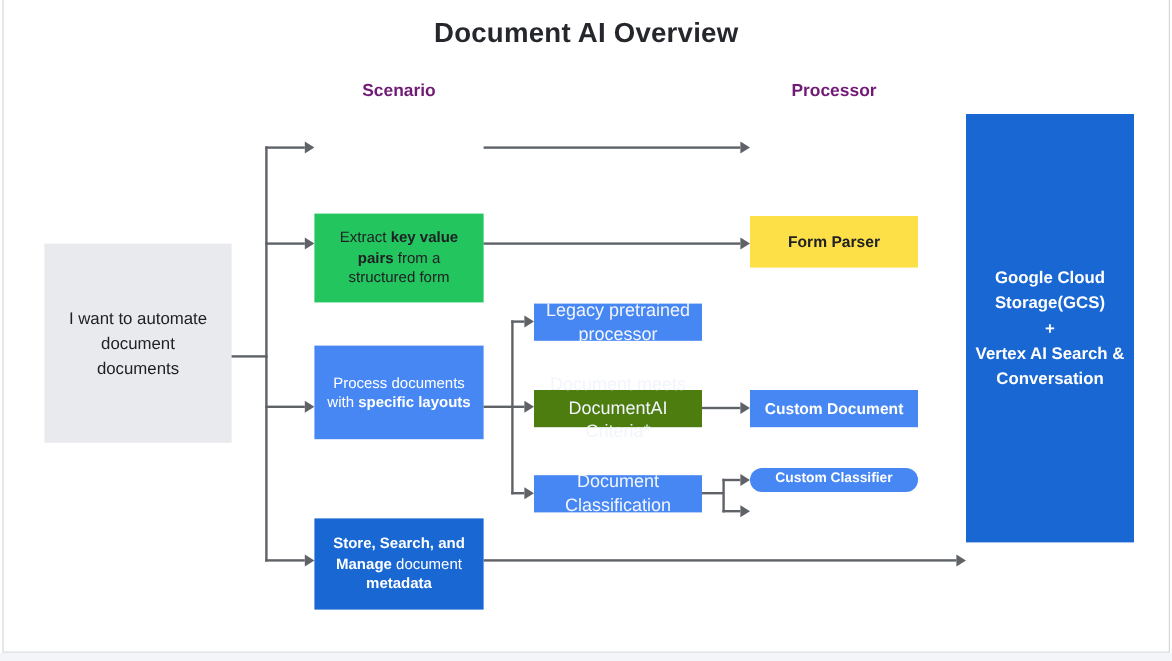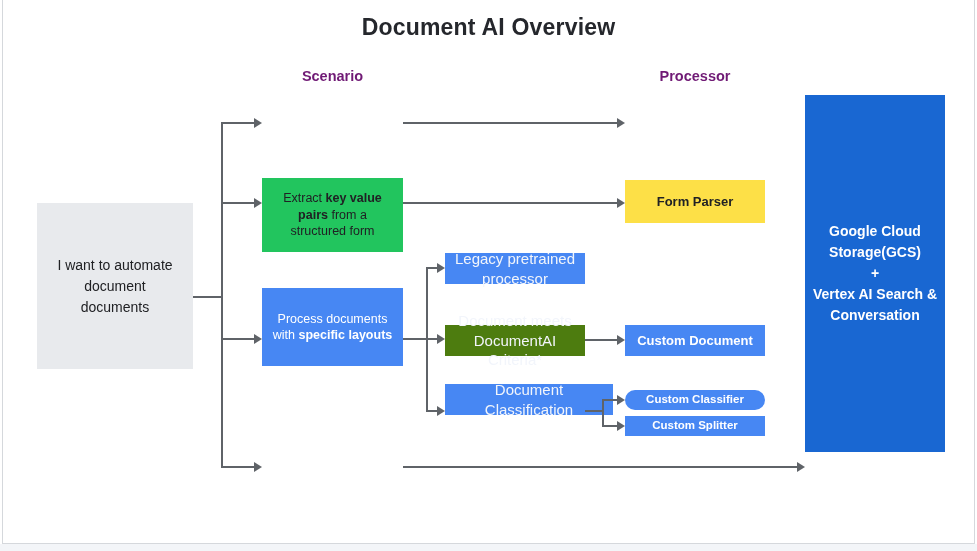--- a/index.html
+++ b/index.html
@@ -43,42 +43,42 @@
   <div class="node fs-root" style="left:37px;top:203px;width:156px;height:166px;background:#E8EAED;">
       <div><span>I want to automate</span><br><span>document</span><br><span>documents</span></div>
     </div>
 
   <div class="node fs-scen" style="left:262px;top:178px;width:141px;height:74px;background:#22c55e;">
       <div><span>Extract </span><span class="b">key value</span><br><span class="b">pairs</span><span> from a</span><br><span>structured form</span></div>
     </div>
   <div class="node fs-scen white" style="left:262px;top:288px;width:141px;height:78px;background:#4787F3;">
       <div><span>Process documents</span><br><span>with </span><span class="b">specific layouts</span></div>
     </div>
+  <div class="node fs-scen white" style="left:262px;top:432px;width:141px;height:76px;background:#1967D2;">
+      <div><span class="b">Store, Search, and</span><br><span class="b">Manage</span><span> document</span><br><span class="b">metadata</span></div>
+    </div>
 
   <div class="node fs-mid white" style="left:445px;top:253px;width:140px;height:31px;background:#4787F3;">
       <div><span>Legacy pretrained</span><br><span>processor</span></div>
     </div>
   <div class="node fs-mid white" style="left:445px;top:325px;width:140px;height:31px;background:#4d7c0f;">
       <div><span>Document meets</span><br><span>DocumentAI Criteria*</span></div>
     </div>
-  <div class="node fs-mid white" style="left:445px;top:384px;width:168px;height:31px;background:#4787F3;">
+  <div class="node fs-mid white" style="left:445px;top:396px;width:140px;height:31px;background:#4787F3;">
       <div><span>Document Classification</span></div>
     </div>
 
   <div class="node fs-proc" style="left:625px;top:180px;width:140px;height:43px;background:#fde047;">
       <div><span class="b">Form Parser</span></div>
     </div>
   <div class="node fs-proc white" style="left:625px;top:325px;width:140px;height:31px;background:#4787F3;">
       <div><span class="b">Custom Document</span></div>
     </div>
   <div class="node fs-small white" style="left:625px;top:390px;width:140px;height:20px;background:#4787F3;border-radius:10px;">
       <div><span class="b">Custom Classifier</span></div>
-    </div>
-  <div class="node fs-small white" style="left:625px;top:416px;width:140px;height:20px;background:#4787F3;">
-      <div><span class="b">Custom Splitter</span></div>
     </div>
 
   <div class="node fs-repo white" style="left:805px;top:95px;width:140px;height:357px;background:#1967D2;">
       <div><span class="b">Google Cloud</span><br><span class="b">Storage(GCS)</span><br><span class="b">+</span><br><span class="b">Vertex AI Search &amp;</span><br><span class="b">Conversation</span></div>
     </div>
 
   <div class="h-line" style="left:193px;top:296px;width:30px;"></div>
   <div class="v-line" style="left:221px;top:122px;height:346px;"></div>
 
   <div class="h-line" style="left:221px;top:122px;width:33px;"></div>

